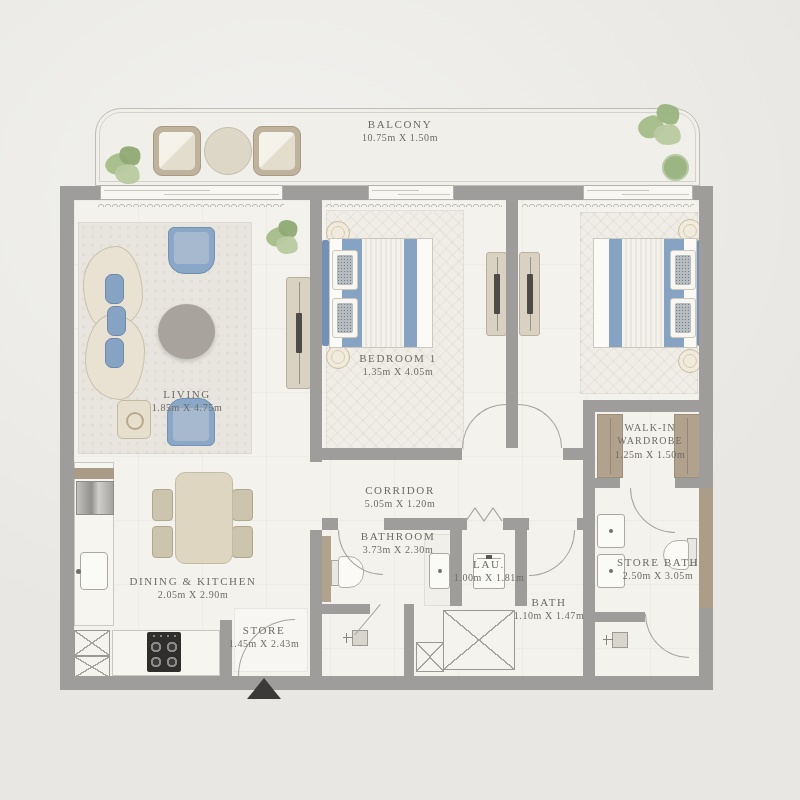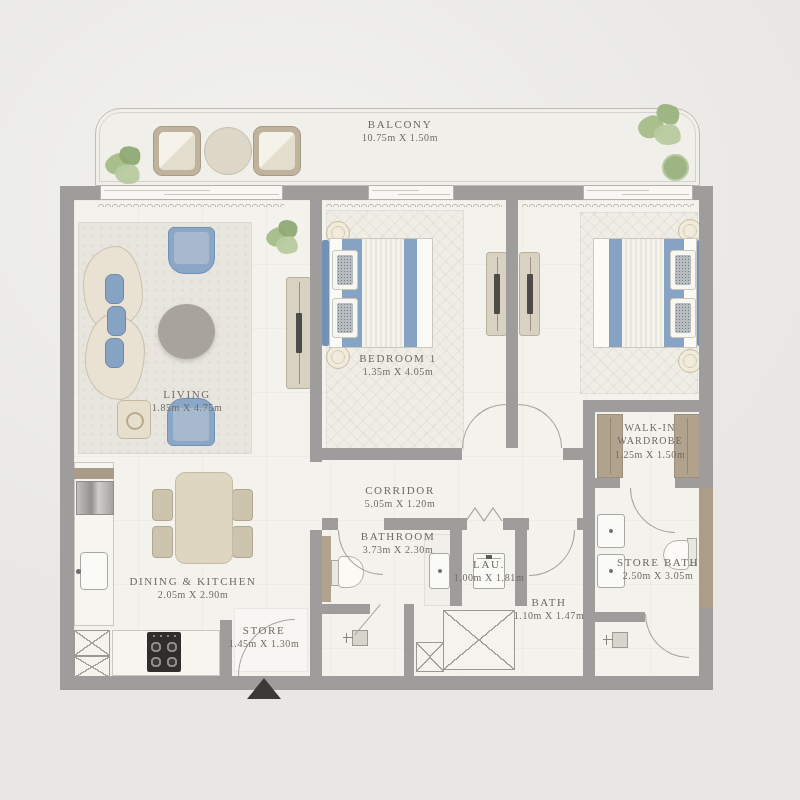--- a/index.html
+++ b/index.html
@@ -290,17 +290,17 @@
   <div class="dchair" style="left:232px;top:489px;width:19px;height:30px"></div>
   <div class="dchair" style="left:232px;top:526px;width:19px;height:30px"></div>
   <div class="lbl" style="left:193px;top:575px">
     <span class="n">DINING &amp; KITCHEN</span>
     <span class="d">2.05m X 2.90m</span>
   </div>
 
   <div class="mat" style="left:234px;top:608px;width:72px;height:62px"></div>
   <div class="lbl" style="left:264px;top:624px">
     <span class="n">STORE</span>
-    <span class="d">1.45m X 1.30m</span>
+    <span class="d">1.45m X 2.43m</span>
   </div>
   <div class="entry-tri" style="left:247px;top:678px"></div>
 
 </div>
 
 </body></html>

